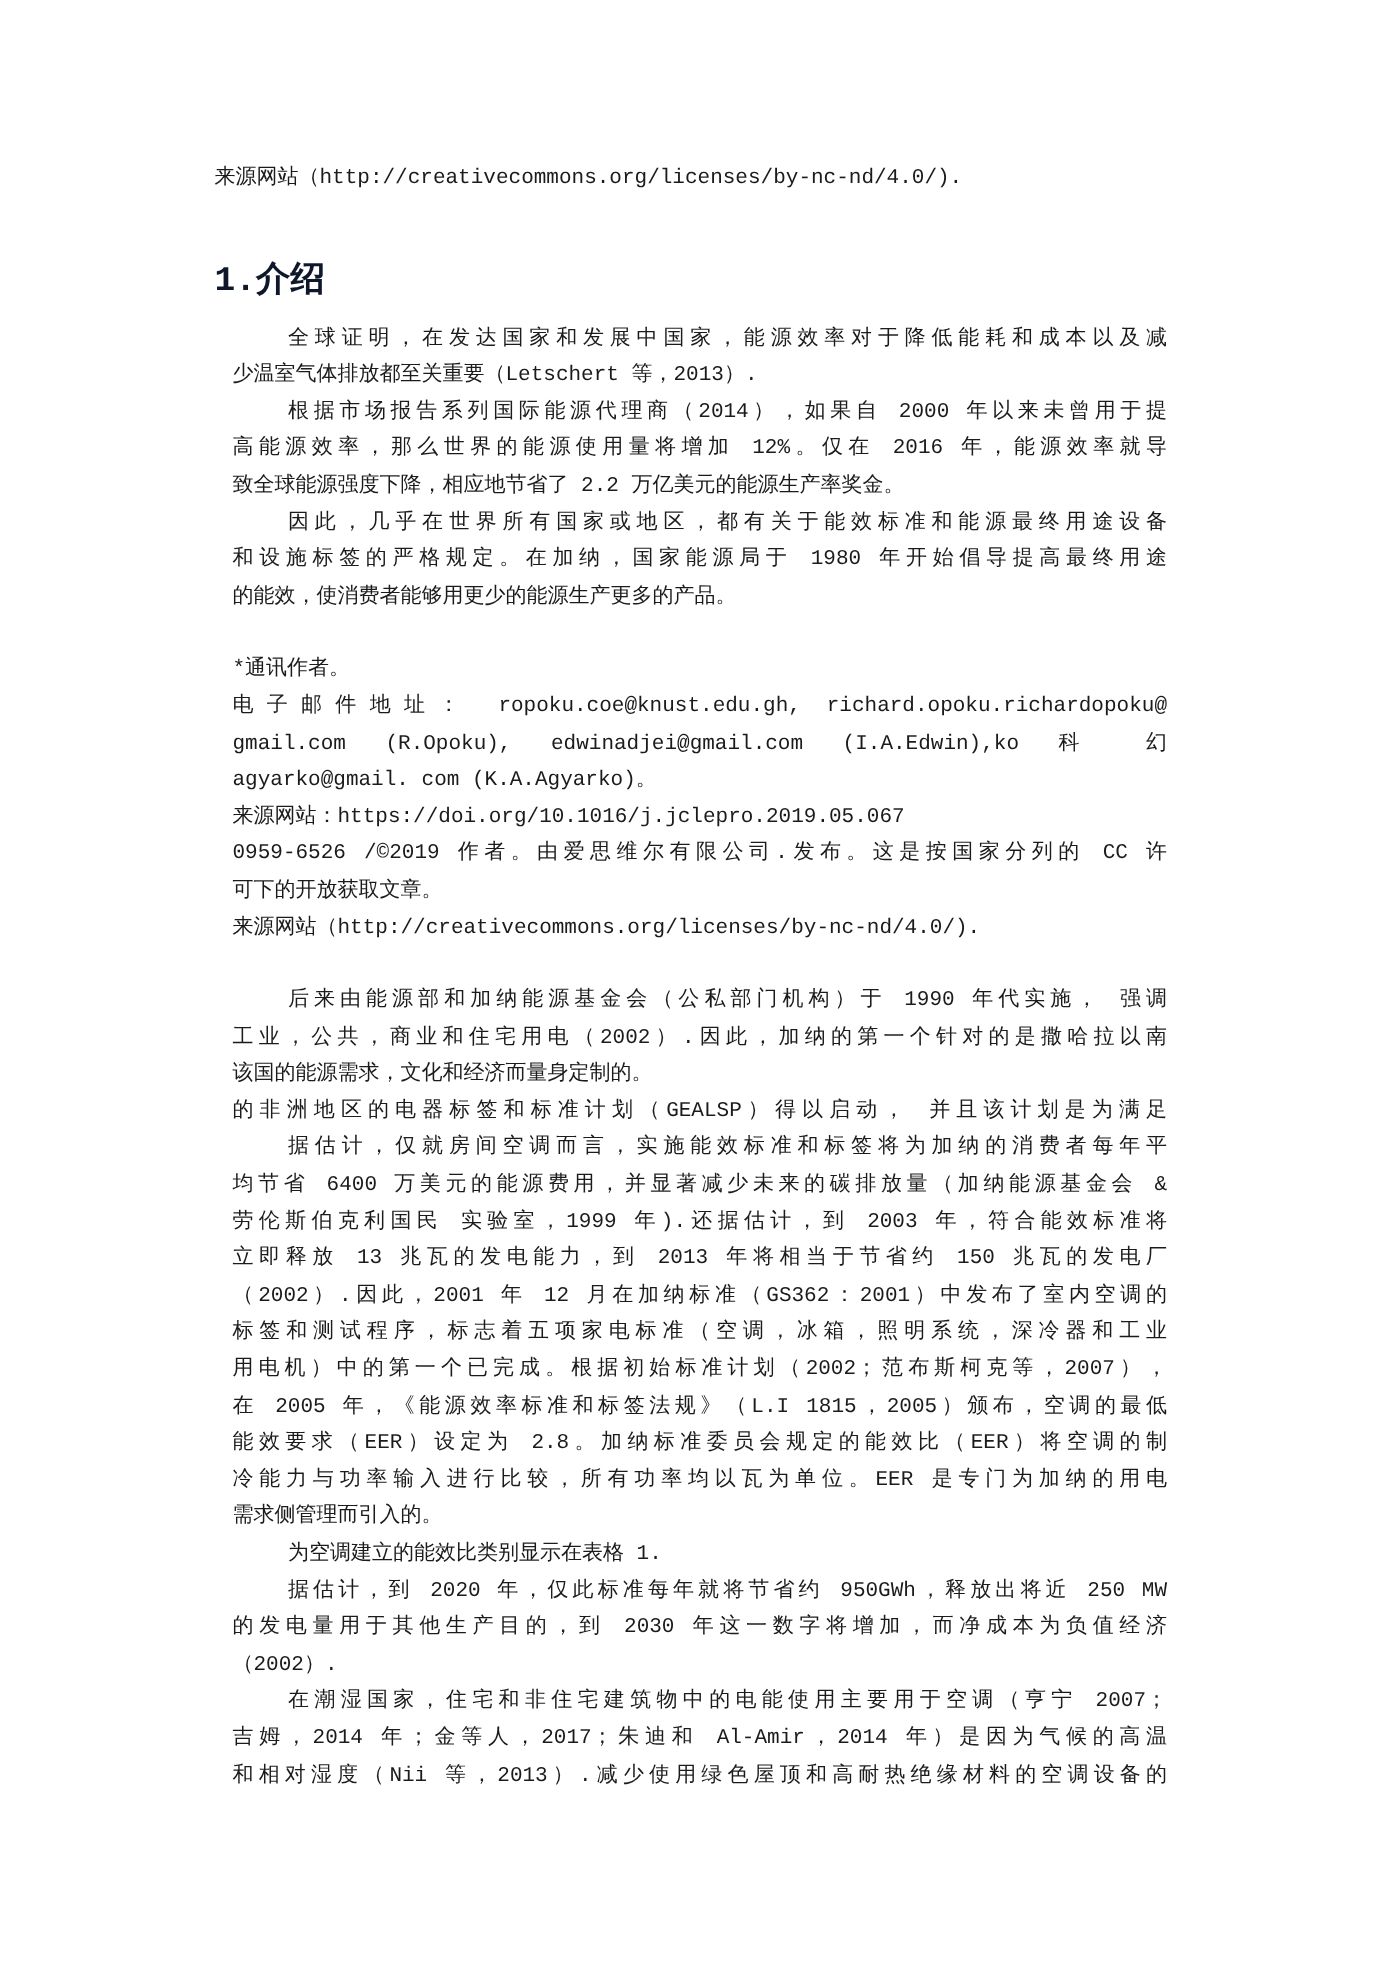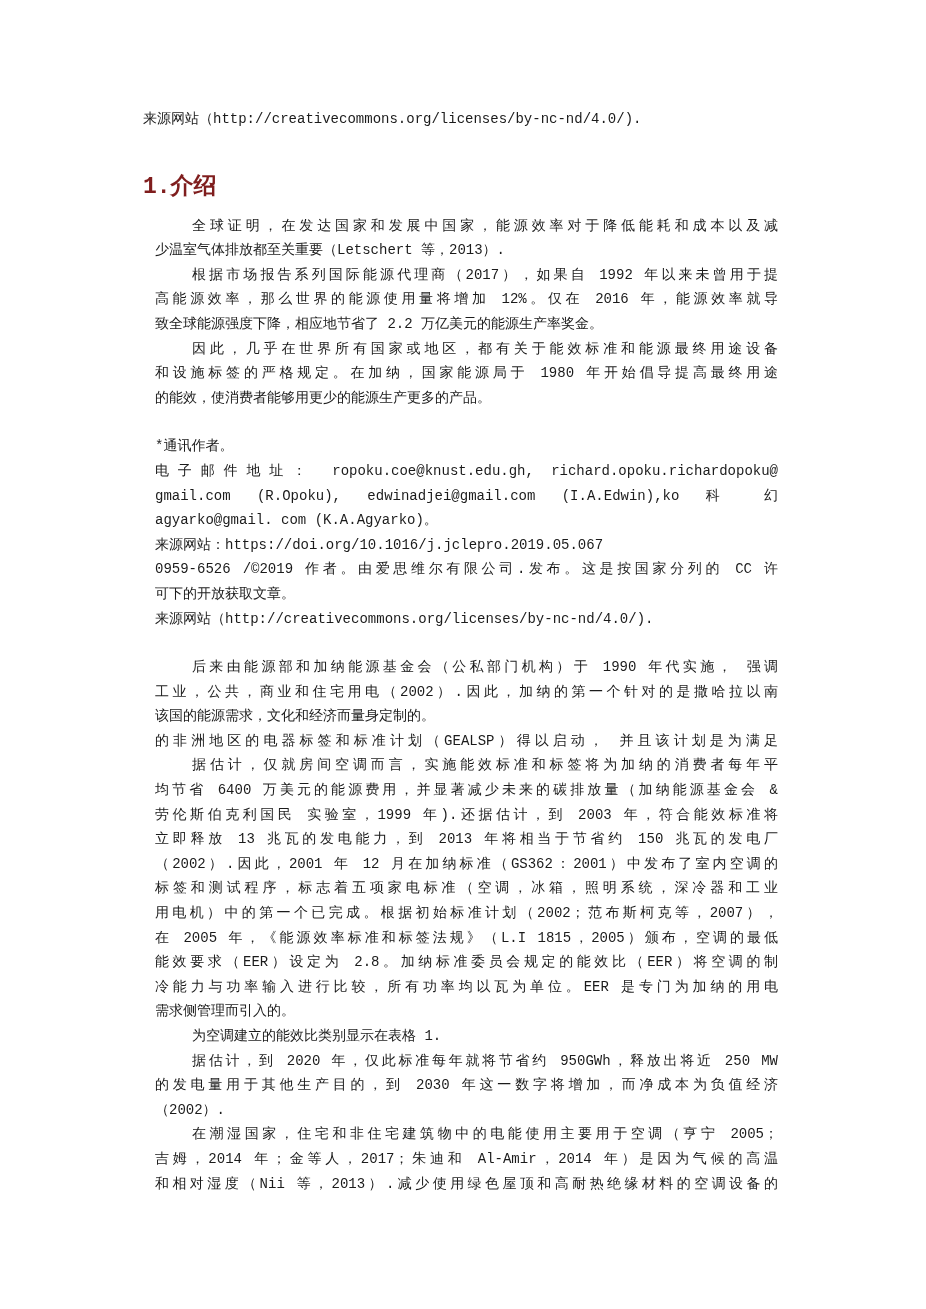--- a/index.html
+++ b/index.html
@@ -33,21 +33,21 @@
     text-align-last: left;
   }
   .ln.ind {
     padding-left: 37px;
   }
   .heading {
     font-size: 23px;
     font-weight: 700;
     line-height: 30px;
     margin: 40px 0 6px 0;
-    color: #7f1d1d;
+    color: #0f172a;
   }
   .section { margin: 12px; }
   #footnote-section { margin-top: 24px; }
   #main-section { margin-top: 24px; }
   .para { margin: 0; }
 </style>
 </head>
 <body>
 
 <div class="content">
@@ -55,21 +55,21 @@
   <div class="ln short">来源网站（http://creativecommons.org/licenses/by-nc-nd/4.0/).</div>
 
   <div class="heading">1.介绍</div>
 
   <div class="section" id="intro-section">
       <div class="para">
         <div class="ln ind">全球证明，在发达国家和发展中国家，能源效率对于降低能耗和成本以及减</div>
         <div class="ln short">少温室气体排放都至关重要（Letschert 等，2013）.</div>
       </div>
       <div class="para">
-        <div class="ln ind">根据市场报告系列国际能源代理商（2017），如果自 1992 年以来未曾用于提</div>
+        <div class="ln ind">根据市场报告系列国际能源代理商（2014），如果自 2000 年以来未曾用于提</div>
         <div class="ln">高能源效率，那么世界的能源使用量将增加 12%。仅在 2016 年，能源效率就导</div>
         <div class="ln short">致全球能源强度下降，相应地节省了 2.2 万亿美元的能源生产率奖金。</div>
       </div>
       <div class="para">
         <div class="ln ind">因此，几乎在世界所有国家或地区，都有关于能效标准和能源最终用途设备</div>
         <div class="ln">和设施标签的严格规定。在加纳，国家能源局于 1980 年开始倡导提高最终用途</div>
         <div class="ln short">的能效，使消费者能够用更少的能源生产更多的产品。</div>
       </div>
     </div>
 
@@ -116,19 +116,19 @@
       </div>
       <div class="para">
         <div class="ln ind short">为空调建立的能效比类别显示在表格 1.</div>
       </div>
       <div class="para">
         <div class="ln ind">据估计，到 2020 年，仅此标准每年就将节省约 950GWh，释放出将近 250 MW</div>
         <div class="ln">的发电量用于其他生产目的，到 2030 年这一数字将增加，而净成本为负值经济</div>
         <div class="ln short">（2002）.</div>
       </div>
       <div class="para">
-        <div class="ln ind">在潮湿国家，住宅和非住宅建筑物中的电能使用主要用于空调（亨宁 2005；</div>
+        <div class="ln ind">在潮湿国家，住宅和非住宅建筑物中的电能使用主要用于空调（亨宁 2007；</div>
         <div class="ln">吉姆，2014 年；金等人，2017；朱迪和 Al-Amir，2014 年）是因为气候的高温</div>
         <div class="ln">和相对湿度（Nii 等，2013）.减少使用绿色屋顶和高耐热绝缘材料的空调设备的</div>
       </div>
     </div>
 
 </div>
 
 </body></html>

